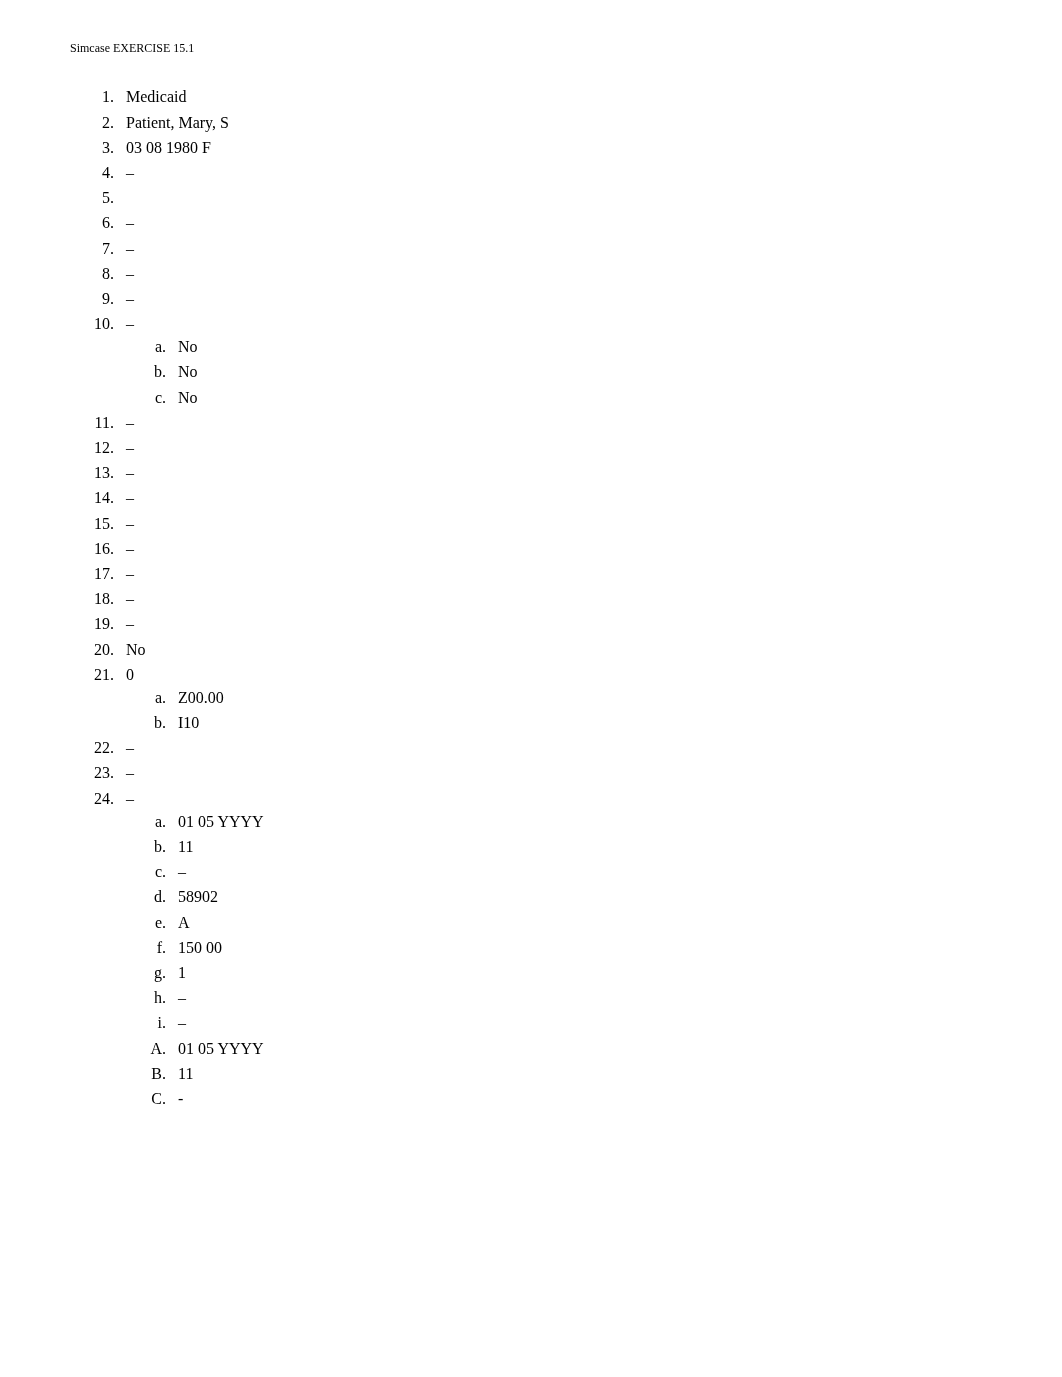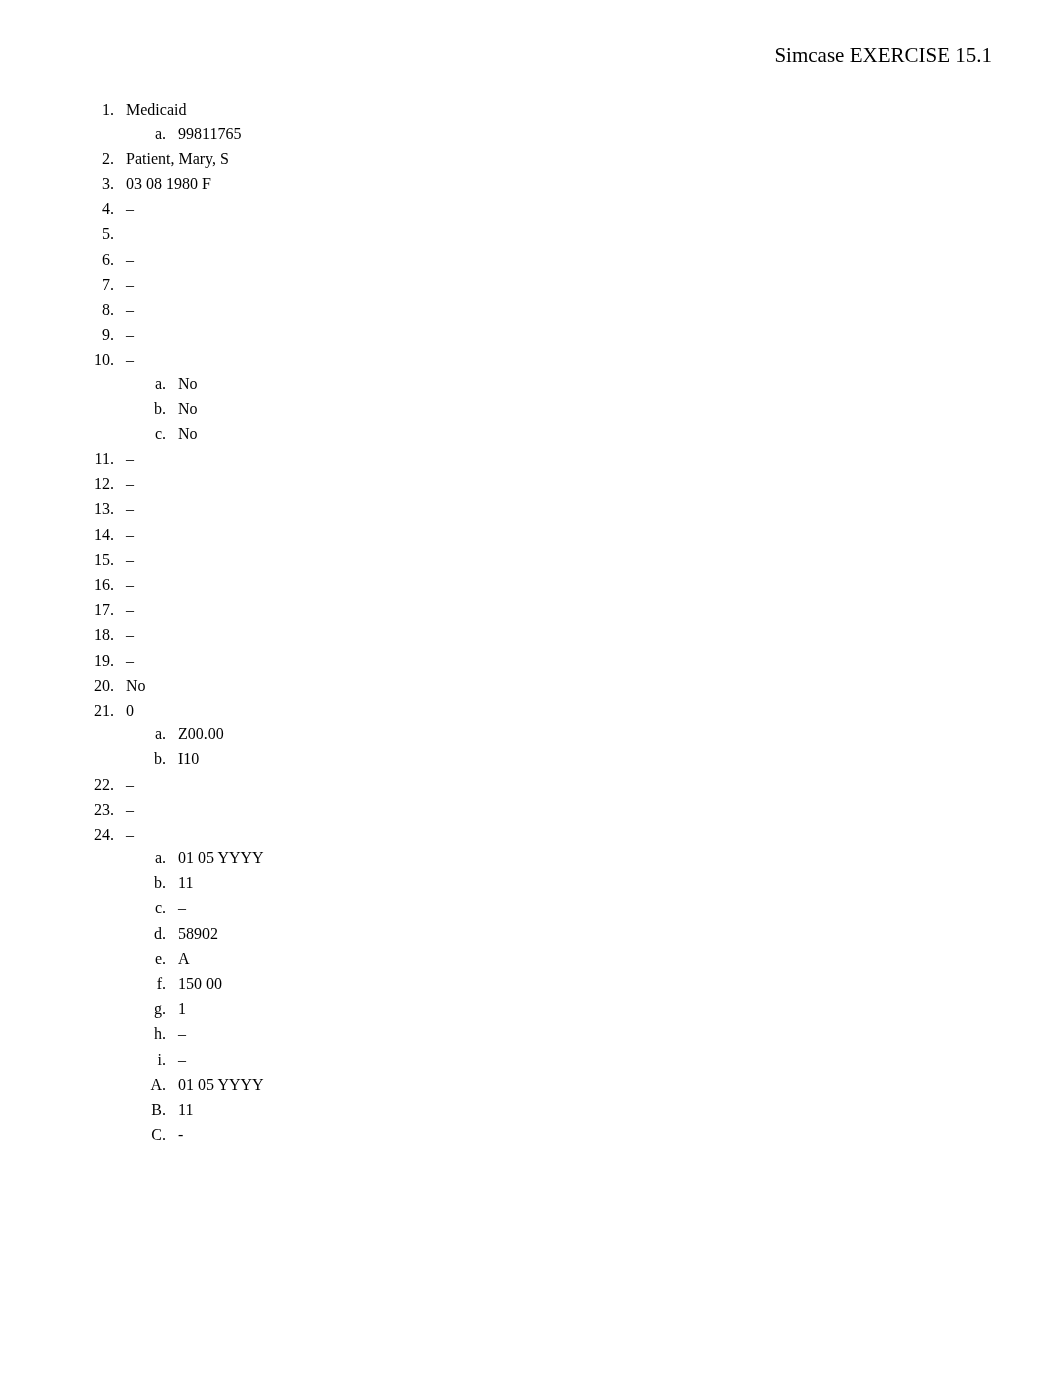--- a/index.html
+++ b/index.html
@@ -11,23 +11,22 @@
     color: #000000;
     line-height: 1.45;
   }
   .page {
     width: 1062px;
     min-height: 1377px;
     padding: 40px 70px 40px 70px;
     box-sizing: border-box;
   }
   .header {
-    font-size: 21px;
+    font-size: 12px;
     margin-bottom: 28px;
-    text-align: right;
   }
   ol.main-list {
     list-style-type: decimal;
     padding-left: 48px;
     margin: 0;
   }
   ol.main-list > li {
     padding-left: 8px;
     margin-bottom: 2px;
   }
@@ -57,23 +56,20 @@
 <body>
 
 <div class="page">
 
   <div class="header">Simcase EXERCISE 15.1</div>
 
   <ol class="main-list">
 
     <li>
       <span>Medicaid</span>
-      <ol class="sub-alpha">
-        <li>99811765</li>
-      </ol>
     </li>
 
     <li>Patient, Mary, S</li>
 
     <li>03 08 1980 F</li>
 
     <li>–</li>
 
     <li>
       <div class="multiline">

